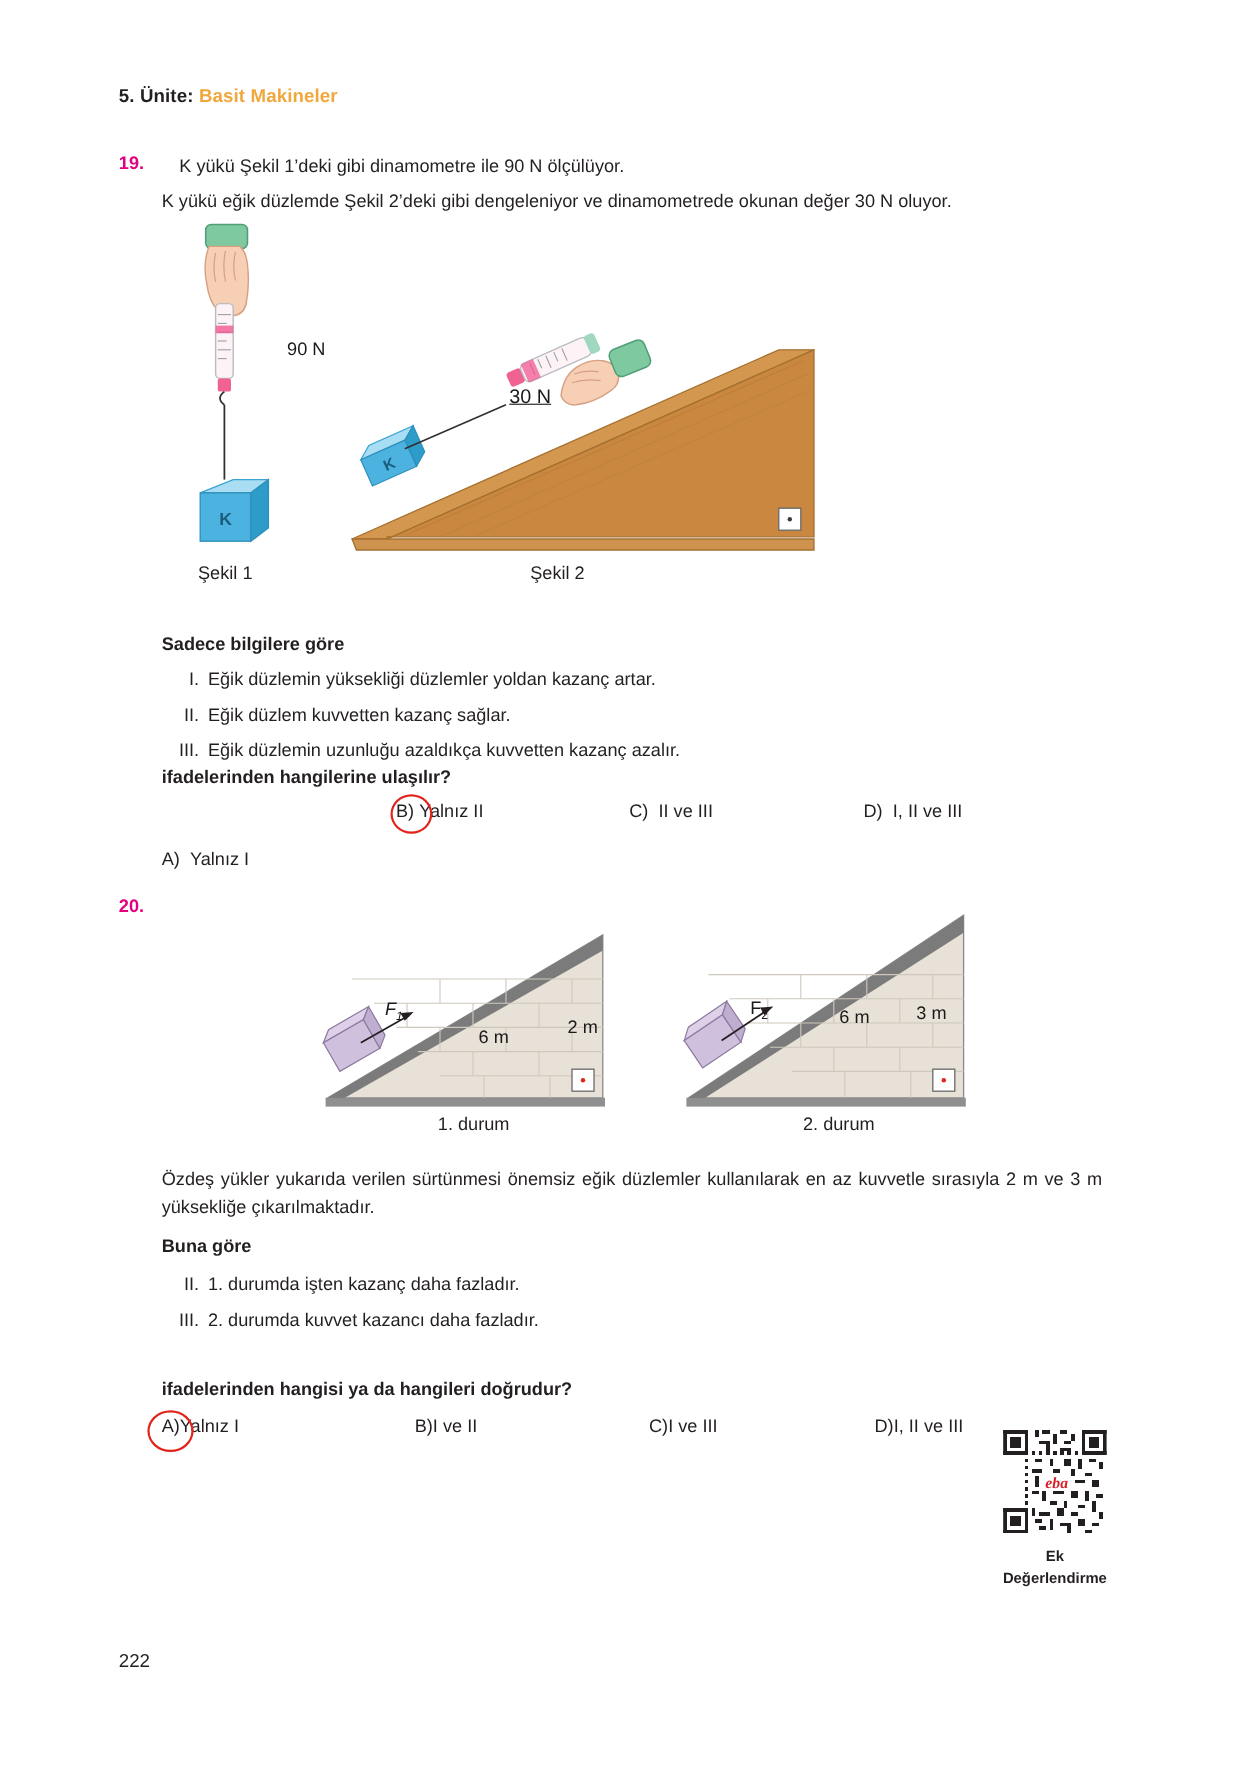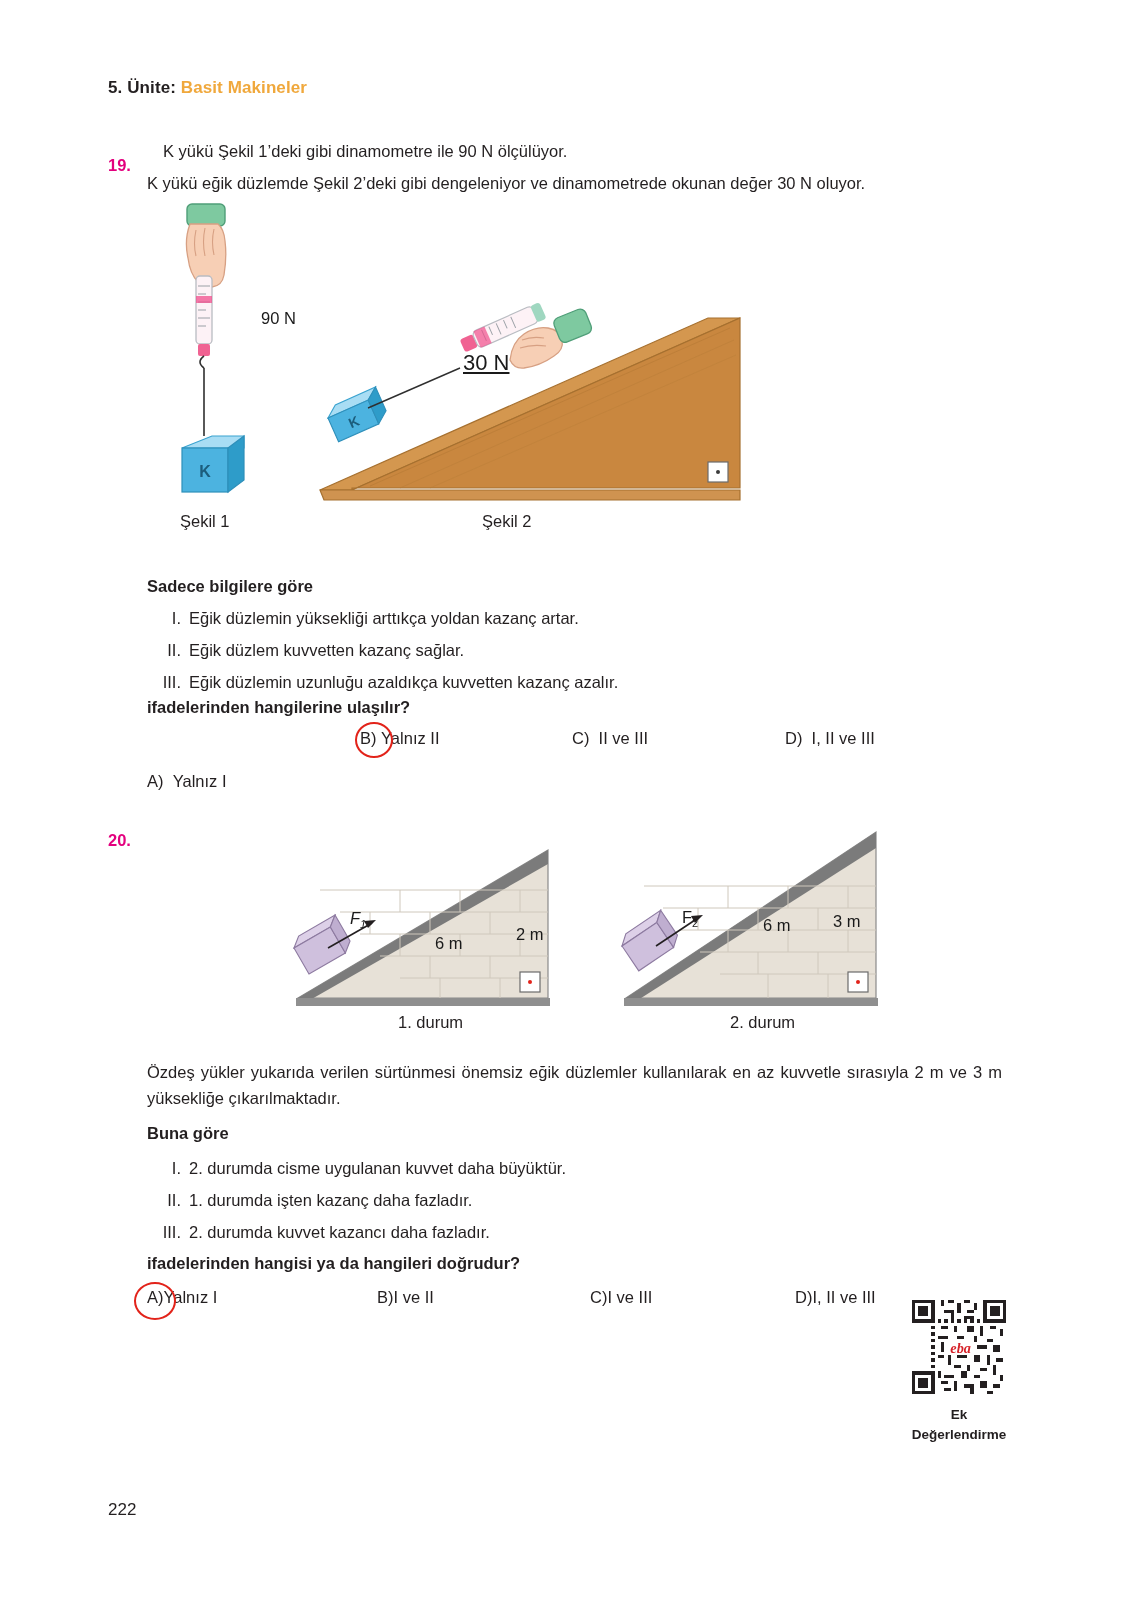--- a/index.html
+++ b/index.html
@@ -31,21 +31,20 @@
   }
   .unit-header .unit-num { color: #231f20; }
   .unit-header .unit-title { color: #f0a83c; font-weight: bold; }
 
   
   .q-number {
     position: absolute;
     font-weight: bold;
     font-size: 16.5px;
     color: #e3007e;
-    margin-top: 16px;
   }
   .q-text {
     position: absolute;
     font-size: 16.5px;
     line-height: 1.45;
     color: #231f20;
   }
   .bold { font-weight: bold; }
 
   .roman-list {
@@ -189,28 +188,28 @@
       </g>
 
       <g transform="translate(200,18)">
         <path d="M0 42 q2 -18 14 -26 q12 -8 24 -6 q12 2 14 12 q2 10 -8 16 q-14 10 -30 12 q-10 1 -14 -8z" fill="#f7cfb5" stroke="#d7a083" stroke-width="1.3"></path>
         <path d="M12 22 q10 -4 22 -2" fill="none" stroke="#d7a083" stroke-width="1.1"></path>
         <path d="M10 30 q12 -4 26 -2" fill="none" stroke="#d7a083" stroke-width="1.1"></path>
         <rect x="42" y="2" width="34" height="26" rx="6" transform="rotate(-22 42 2)" fill="#7ec9a0" stroke="#4f9e78" stroke-width="1.3"></rect>
       </g>
     </svg>
   </div>
-  <div style="position:absolute; left:463px; top:350px; font-size:22px;text-decoration:underline;">30 N</div>
+  <div style="position:absolute; left:463px; top:350px; font-size:18px;text-decoration:underline;">30 N</div>
   <div class="fig-caption" style="left:482px; top:512px;">Şekil 2</div>
 
   <div class="q-text bold" style="left:147px; top:575px;">Sadece bilgilere göre</div>
 
   <div class="roman-list" style="left:147px; top:602px;">
     <span class="row">
-      <span class="num">I.</span><span>Eğik düzlemin yüksekliği arttıkça yoldan kazanç artar.</span>
+      <span class="num">I.</span><span>Eğik düzlemin yüksekliği düzlemler yoldan kazanç artar.</span>
     </span>
     <span class="row">
       <span class="num">II.</span><span>Eğik düzlem kuvvetten kazanç sağlar.</span>
     </span>
     <span class="row">
       <span class="num">III.</span><span>Eğik düzlemin uzunluğu azaldıkça kuvvetten kazanç azalır.</span>
     </span>
   </div>
 
   <div class="q-text bold" style="left:147px; top:696px;">ifadelerinden hangilerine ulaşılır?</div>
@@ -324,23 +323,20 @@
   </div>
   <div style="position:absolute; left:763px; top:916px; font-size:16.5px;">6 m</div>
   <div style="position:absolute; left:833px; top:912px; font-size:16.5px;">3 m</div>
   <div class="fig-caption" style="left:730px; top:1013px;">2. durum</div>
 
   <div class="q-text" style="left:147px; top:1060px; width:855px; text-align:justify; line-height:1.55;">Özdeş yükler yukarıda verilen sürtünmesi önemsiz eğik düzlemler kullanılarak en az kuvvetle sırasıyla 2 m ve 3 m yüksekliğe çıkarılmaktadır.</div>
 
   <div class="q-text bold" style="left:147px; top:1122px;">Buna göre</div>
 
   <div class="roman-list" style="left:147px; top:1152px;">
-    <span class="row">
-      <span class="num">I.</span><span>2. durumda cisme uygulanan kuvvet daha büyüktür.</span>
-    </span>
     <span class="row">
       <span class="num">II.</span><span>1. durumda işten kazanç daha fazladır.</span>
     </span>
     <span class="row">
       <span class="num">III.</span><span>2. durumda kuvvet kazancı daha fazladır.</span>
     </span>
   </div>
 
   <div class="q-text bold" style="left:147px; top:1252px;">ifadelerinden hangisi ya da hangileri doğrudur?</div>
 

